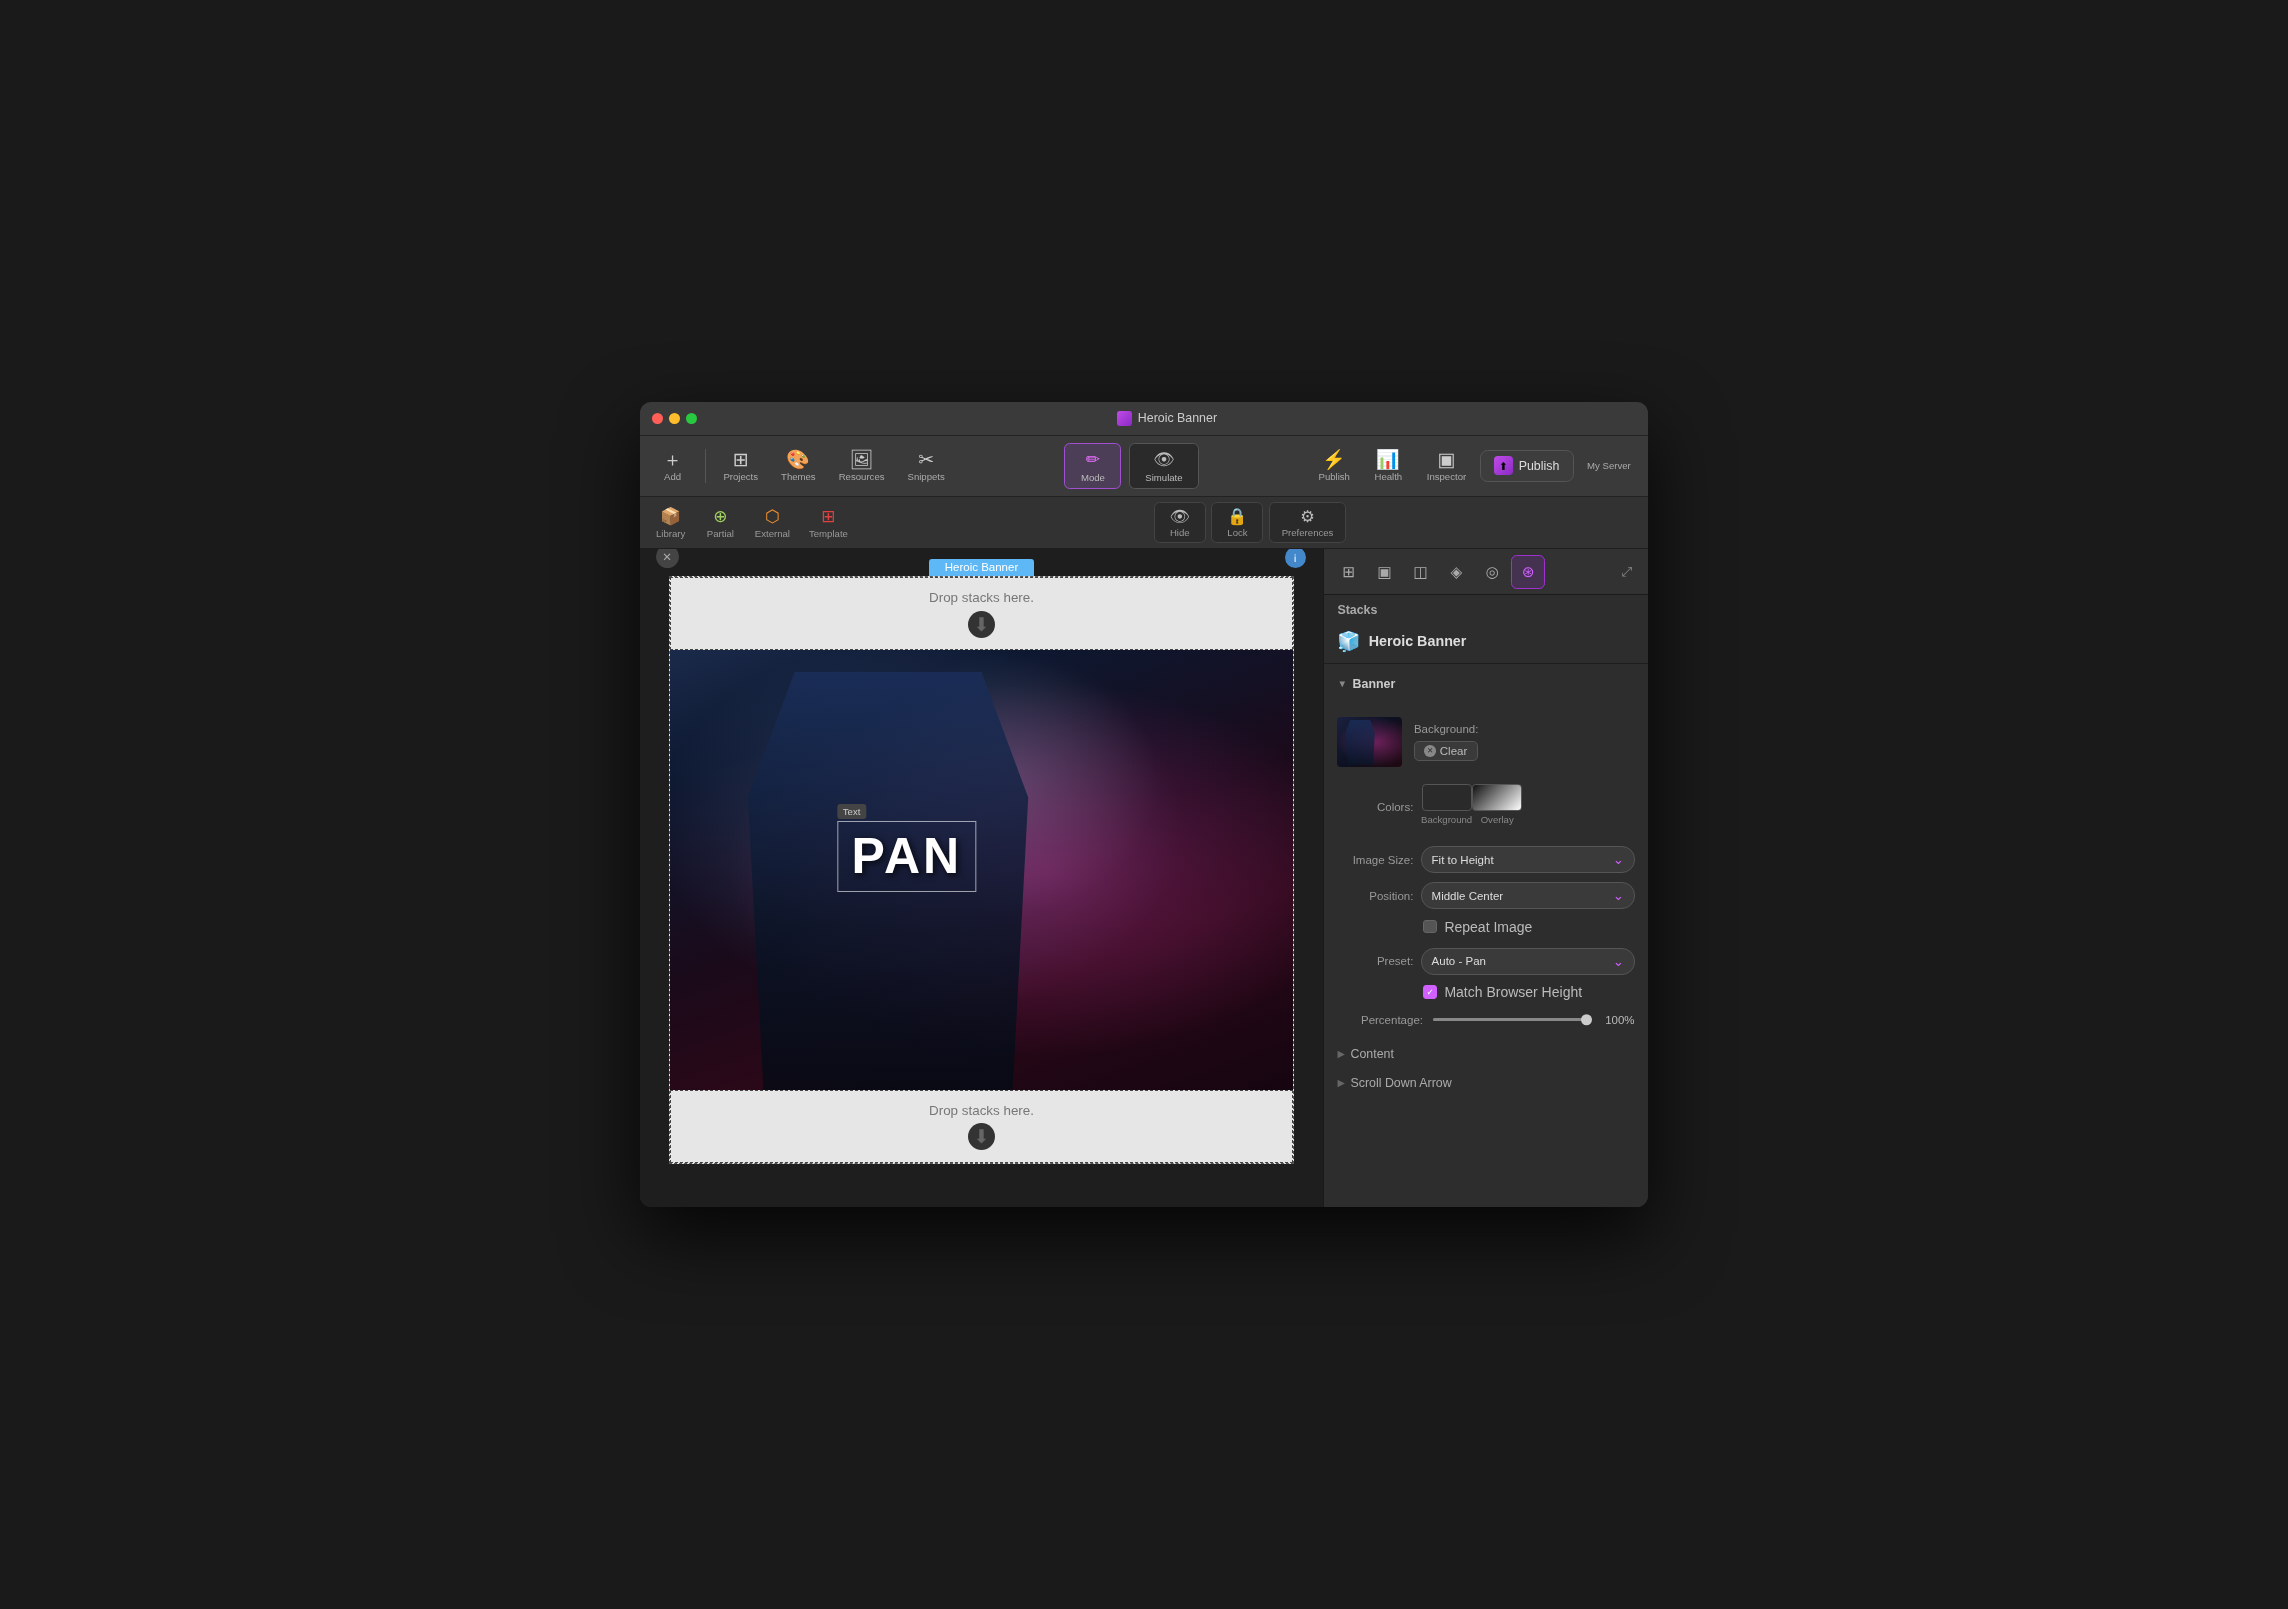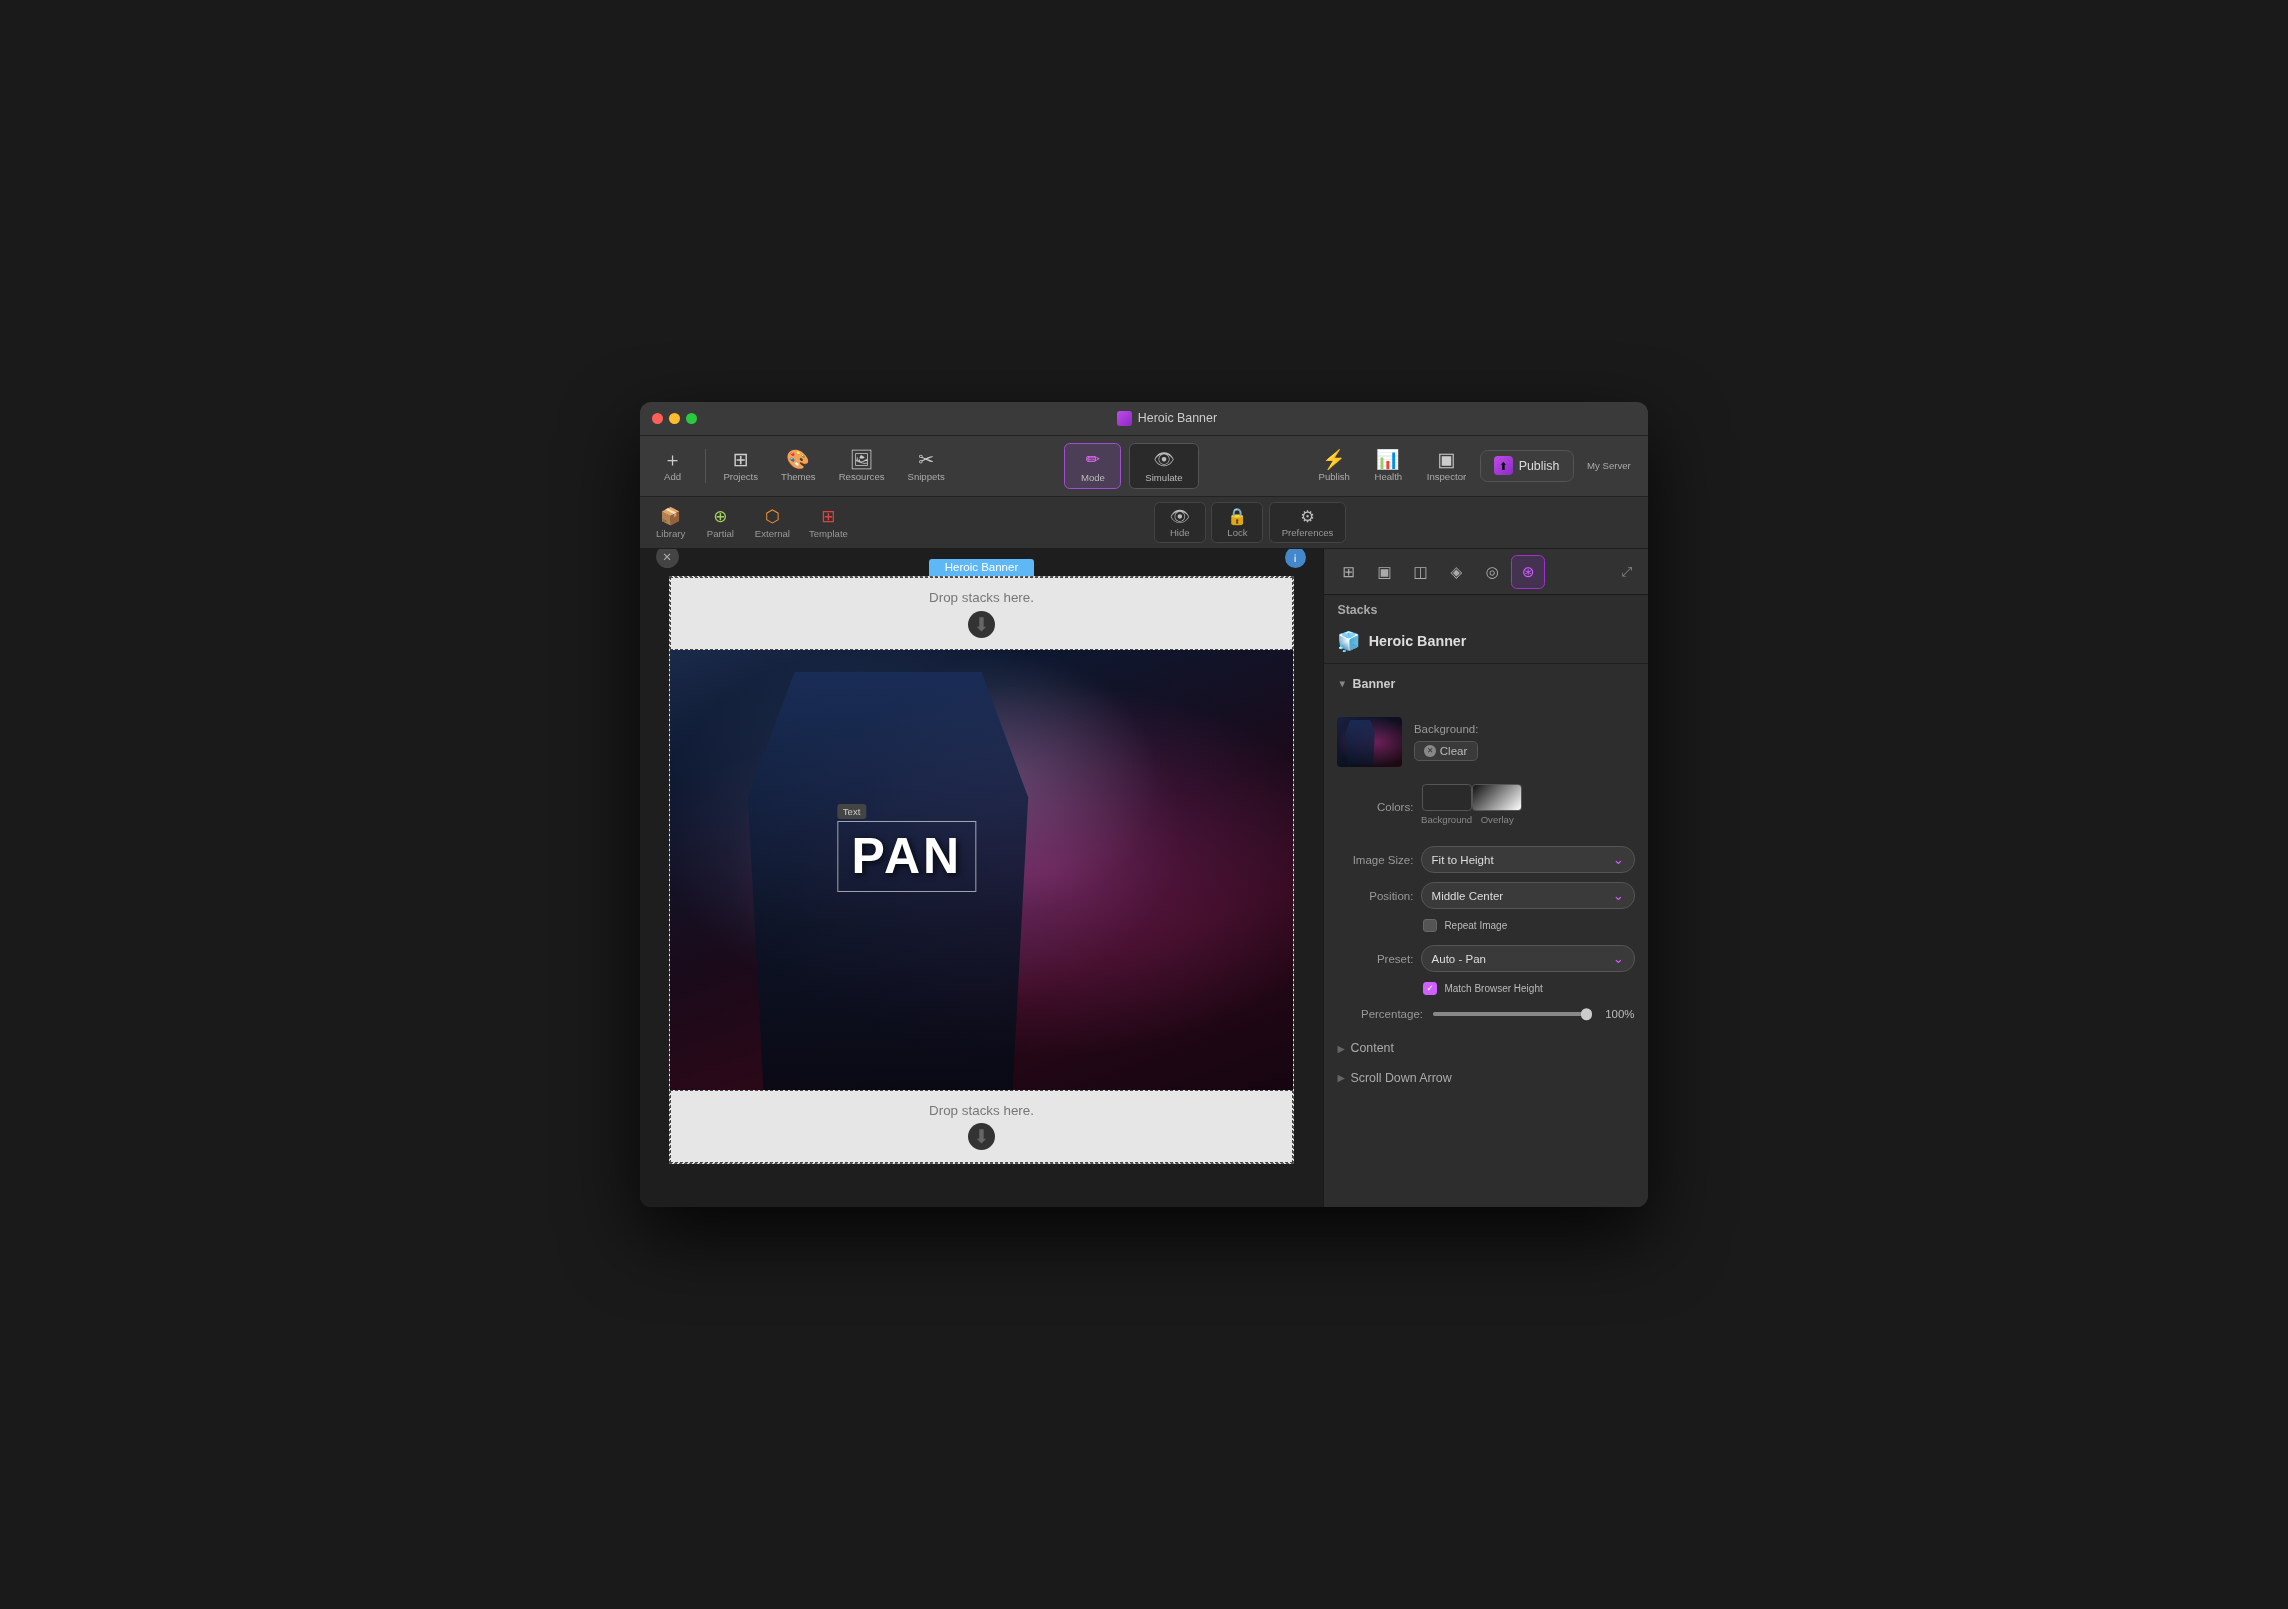--- a/index.html
+++ b/index.html
@@ -548,21 +548,21 @@
       border: 1px solid #666;
       display: flex;
       align-items: center;
       justify-content: center;
     }
     .checkbox.checked {
       background: #d060ff;
       border-color: #d060ff;
     }
     .checkbox-check { font-size: 8.6px; color: #fff; }
-    .checkbox-label { font-size: 10px; color: #bbb; }
+    .checkbox-label { font-size: 14px; color: #bbb; }
     .slider-row {
       display: flex;
       align-items: center;
       gap: 9.6px;
       padding-left: 9.6px;
       margin-top: 3.8px;
     }
     .slider-label { font-size: 11.5px; color: #999; min-width: 76px; text-align: right; }
     .slider-track {
       flex: 1;

